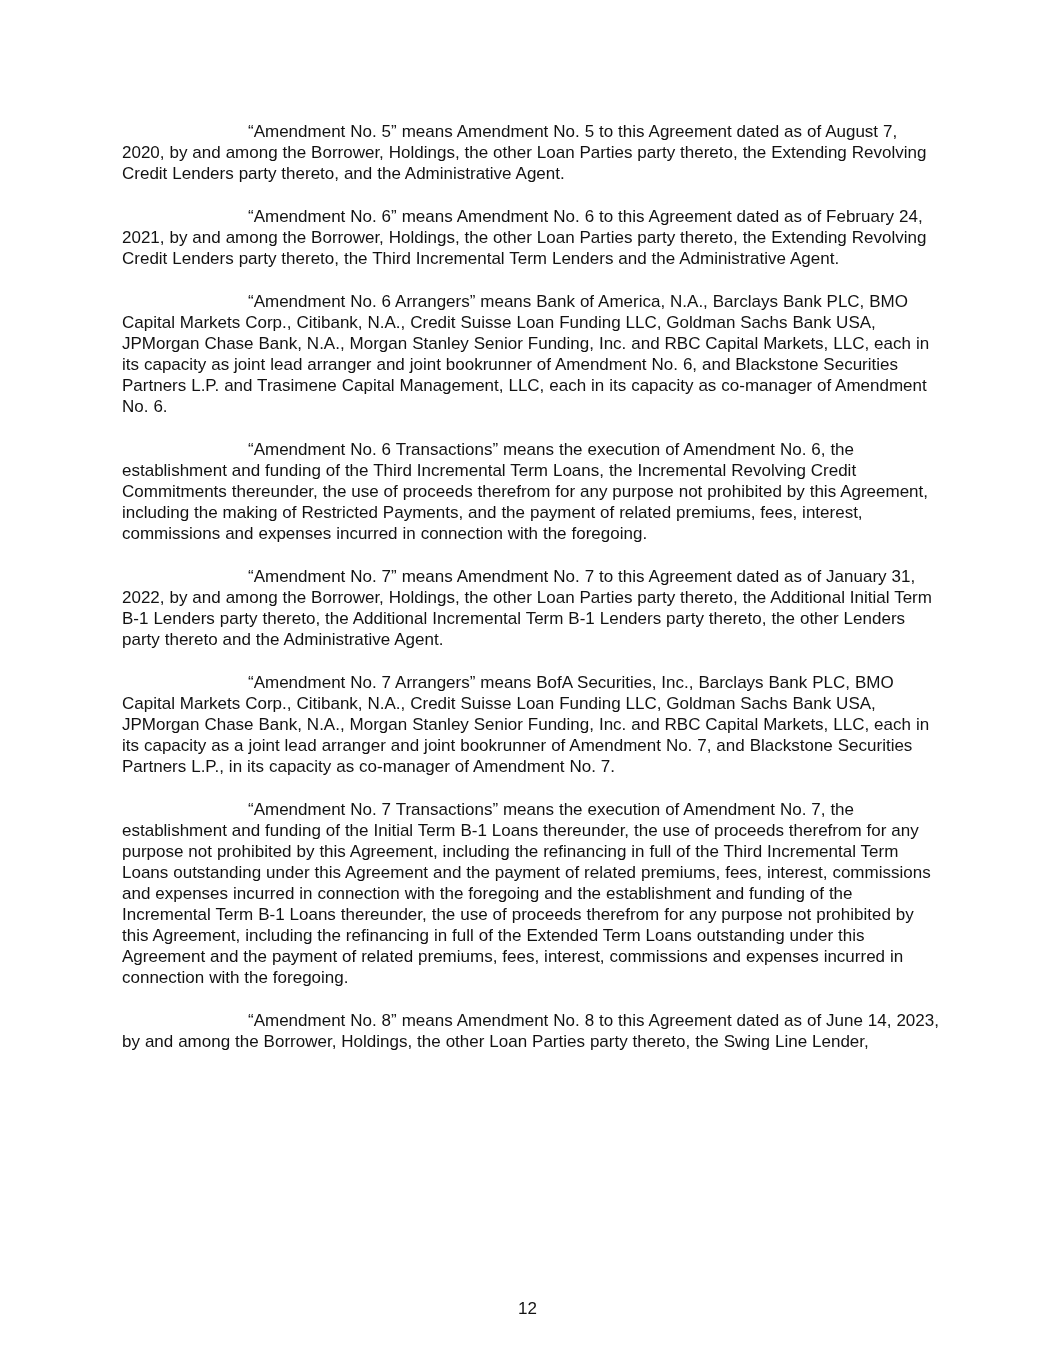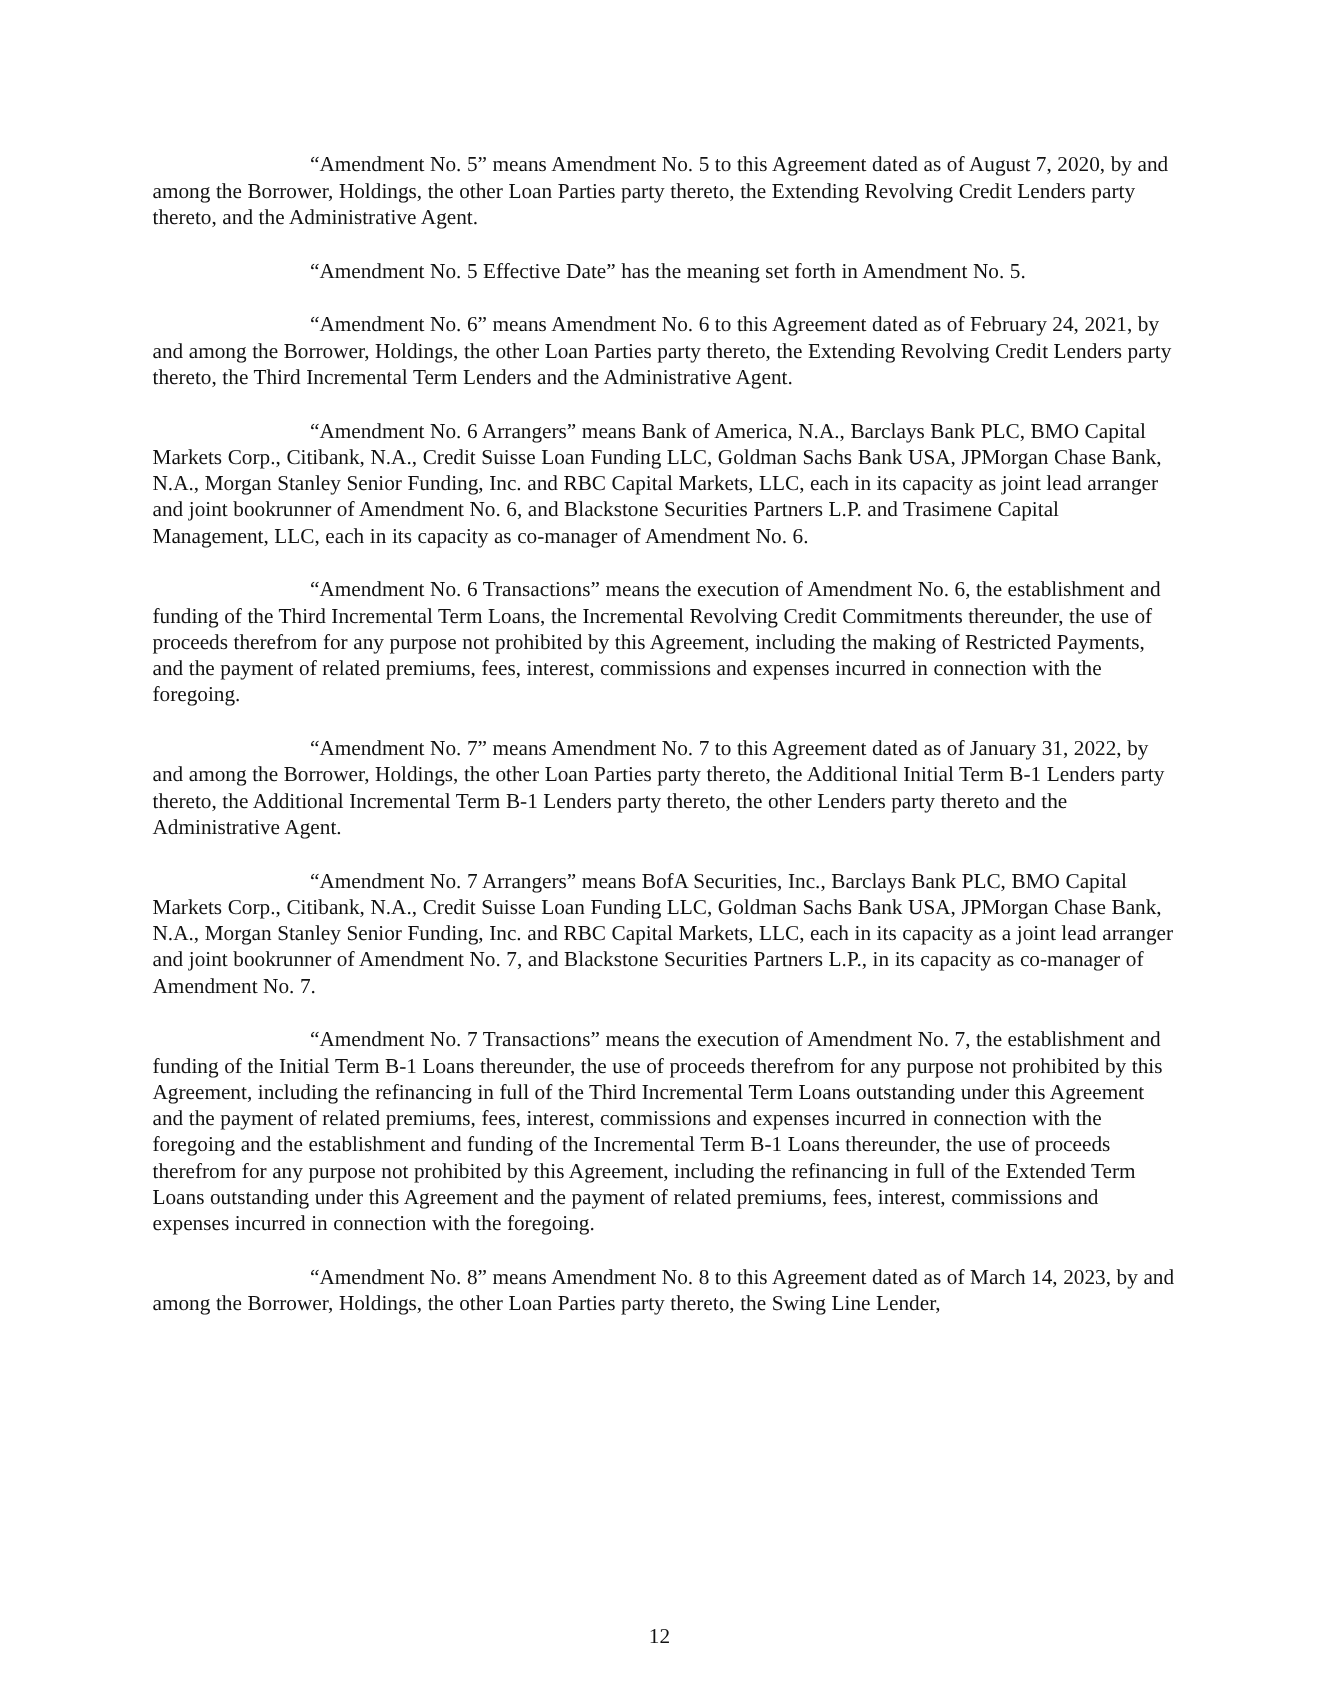--- a/index.html
+++ b/index.html
@@ -6,21 +6,21 @@
     margin: 0;
     padding: 0;
     background: #ffffff;
   }
   .page {
     position: relative;
     width: 1055px;
     height: 1365px;
     margin: 0 auto;
     background: #ffffff;
-    font-family: Liberation Serif, serif;
+    font-family: Liberation Sans, sans-serif;
     color: #121212;
     overflow: hidden;
   }
   .content {
     position: absolute;
     top: 121px;
     left: 122px;
     width: 818px;
   }
   .para {
@@ -40,23 +40,22 @@
     font-size: 17px;
     line-height: 21px;
   }
 </style>
 </head>
 <body>
 
 <div class="page">
   <div class="content">
     <p class="para">“Amendment No. 5” means Amendment No. 5 to this Agreement dated as of August 7, 2020, by and among the Borrower, Holdings, the other Loan Parties party thereto, the Extending Revolving Credit Lenders party thereto, and the Administrative Agent.</p>
-    <p class="para">“Amendment No. 5 Effective Date” has the meaning set forth in Amendment No. 5.</p>
     <p class="para">“Amendment No. 6” means Amendment No. 6 to this Agreement dated as of February 24, 2021, by and among the Borrower, Holdings, the other Loan Parties party thereto, the Extending Revolving Credit Lenders party thereto, the Third Incremental Term Lenders and the Administrative Agent.</p>
     <p class="para">“Amendment No. 6 Arrangers” means Bank of America, N.A., Barclays Bank PLC, BMO Capital Markets Corp., Citibank, N.A., Credit Suisse Loan Funding LLC, Goldman Sachs Bank USA, JPMorgan Chase Bank, N.A., Morgan Stanley Senior Funding, Inc. and RBC Capital Markets, LLC, each in its capacity as joint lead arranger and joint bookrunner of Amendment No. 6, and Blackstone Securities Partners L.P. and Trasimene Capital Management, LLC, each in its capacity as co-manager of Amendment No. 6.</p>
     <p class="para">“Amendment No. 6 Transactions” means the execution of Amendment No. 6, the establishment and funding of the Third Incremental Term Loans, the Incremental Revolving Credit Commitments thereunder, the use of proceeds therefrom for any purpose not prohibited by this Agreement, including the making of Restricted Payments, and the payment of related premiums, fees, interest, commissions and expenses incurred in connection with the foregoing.</p>
     <p class="para">“Amendment No. 7” means Amendment No. 7 to this Agreement dated as of January 31, 2022, by and among the Borrower, Holdings, the other Loan Parties party thereto, the Additional Initial Term B-1 Lenders party thereto, the Additional Incremental Term B-1 Lenders party thereto, the other Lenders party thereto and the Administrative Agent.</p>
     <p class="para">“Amendment No. 7 Arrangers” means BofA Securities, Inc., Barclays Bank PLC, BMO Capital Markets Corp., Citibank, N.A., Credit Suisse Loan Funding LLC, Goldman Sachs Bank USA, JPMorgan Chase Bank, N.A., Morgan Stanley Senior Funding, Inc. and RBC Capital Markets, LLC, each in its capacity as a joint lead arranger and joint bookrunner of Amendment No. 7, and Blackstone Securities Partners L.P., in its capacity as co-manager of Amendment No. 7.</p>
     <p class="para">“Amendment No. 7 Transactions” means the execution of Amendment No. 7, the establishment and funding of the Initial Term B-1 Loans thereunder, the use of proceeds therefrom for any purpose not prohibited by this Agreement, including the refinancing in full of the Third Incremental Term Loans outstanding under this Agreement and the payment of related premiums, fees, interest, commissions and expenses incurred in connection with the foregoing and the establishment and funding of the Incremental Term B-1 Loans thereunder, the use of proceeds therefrom for any purpose not prohibited by this Agreement, including the refinancing in full of the Extended Term Loans outstanding under this Agreement and the payment of related premiums, fees, interest, commissions and expenses incurred in connection with the foregoing.</p>
-    <p class="para">“Amendment No. 8” means Amendment No. 8 to this Agreement dated as of March 14, 2023, by and among the Borrower, Holdings, the other Loan Parties party thereto, the Swing Line Lender,</p>
+    <p class="para">“Amendment No. 8” means Amendment No. 8 to this Agreement dated as of June 14, 2023, by and among the Borrower, Holdings, the other Loan Parties party thereto, the Swing Line Lender,</p>
   </div>
   <div class="page-footer">12</div>
 </div>
 
 </body></html>

